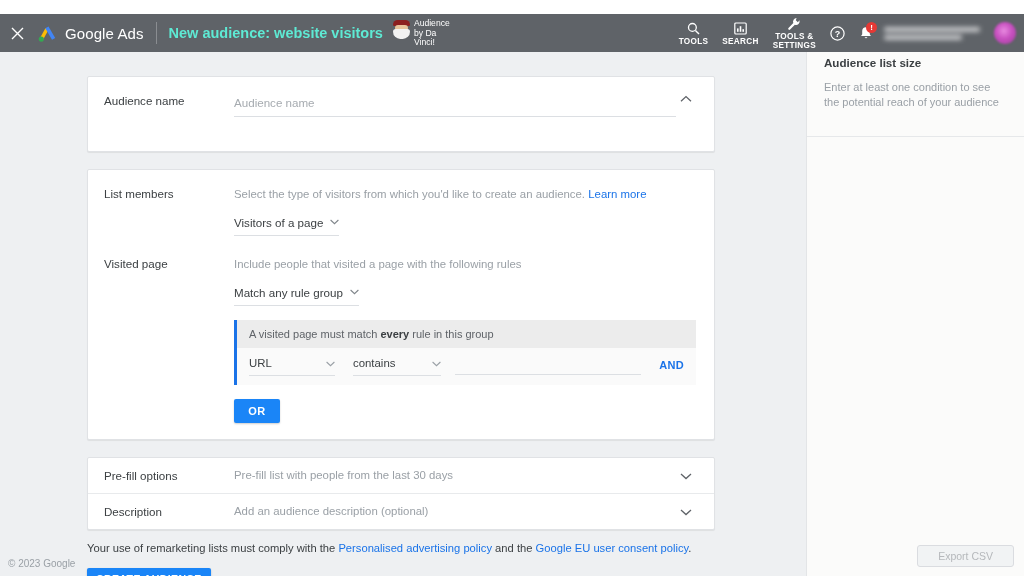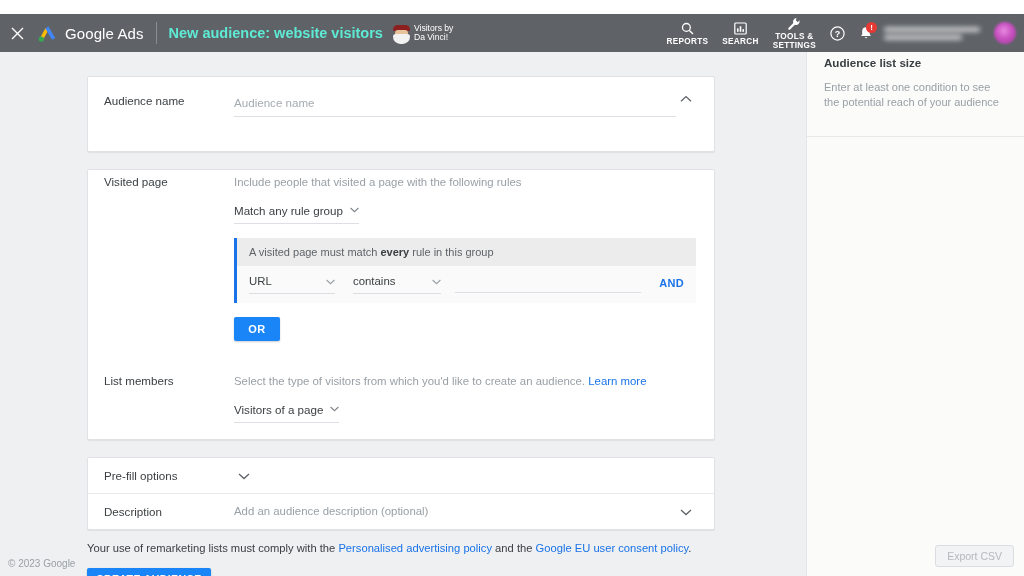--- a/index.html
+++ b/index.html
@@ -382,21 +382,21 @@
     color: #9aa0a6;
   }
   .export-btn {
     position: absolute;
     right: 10px; bottom: 9px;
     background: #f1f3f4;
     border: 1px solid #dadce0;
     border-radius: 3px;
     color: #b5b8bb;
     font-size: 10.5px;
-    padding: 4px 11px;
+    padding: 4px 20px;
     cursor: default;
     font-family: "Liberation Sans", sans-serif;
   }
 </style>
 </head>
 <body>
 
 <div class="topbar">
 
   <div class="close-btn">
@@ -418,33 +418,33 @@
   <div class="vdiv"></div>
 
   <div class="page-title">New audience: website visitors</div>
 
   <div class="davinci">
     <div class="dv-avatar">
       <div class="dv-hat"></div>
       <div class="dv-face"></div>
       <div class="dv-beard"></div>
     </div>
-    <div class="dv-text">Visitors by Da Vinci!</div>
+    <div class="dv-text">Audience by Da Vinci!</div>
   </div>
 
   <div class="topbar-right">
 
     <div class="tb-item">
       <span class="tb-ic">
         <svg width="13" height="13" viewBox="0 0 13 13">
           <circle cx="5.4" cy="5.4" r="3.9" stroke="#ffffff" stroke-width="1.3" fill="none"></circle>
           <path d="M8.4 8.4 L12 12" stroke="#ffffff" stroke-width="1.4"></path>
         </svg>
       </span>
-      <span class="tb-lb">REPORTS</span>
+      <span class="tb-lb">TOOLS</span>
     </div>
 
     <div class="tb-item">
       <span class="tb-ic">
         <svg width="13" height="13" viewBox="0 0 13 13">
           <rect x="0.8" y="1" width="11.4" height="11" rx="1" stroke="#ffffff" stroke-width="1.2" fill="none"></rect>
           <rect x="3" y="6.4" width="1.6" height="3.4" fill="#ffffff"></rect>
           <rect x="5.7" y="4.2" width="1.6" height="5.6" fill="#ffffff"></rect>
           <rect x="8.4" y="7.2" width="1.6" height="2.6" fill="#ffffff"></rect>
         </svg>
@@ -499,20 +499,38 @@
           </div>
           <div class="caret-up">
             <svg width="12" height="8" viewBox="0 0 12 8">
               <path d="M1 6.2 L6 1.6 L11 6.2" stroke="#5f6368" stroke-width="1.3" fill="none"></path>
             </svg>
           </div>
         </div>
       </div>
 
       <div class="card">
+
+        <div class="row">
+          <div class="row-label">List members</div>
+          <div class="row-body">
+            <div class="helper">
+              <span>Select the type of visitors from which you'd like to create an audience.</span>
+              <a class="lnk">Learn more</a>
+            </div>
+            <div class="sel w-visitors">
+              <span class="sel-text">Visitors of a page</span>
+              <span class="sel-caret">
+                <svg width="9" height="6" viewBox="0 0 9 6">
+                    <path d="M0.6 1 L4.5 4.7 L8.4 1" stroke="#80868b" stroke-width="1.1" fill="none"></path>
+                  </svg>
+              </span>
+            </div>
+          </div>
+        </div>
 
         <div class="row" style="padding-top:4px;">
           <div class="row-label">Visited page</div>
           <div class="row-body">
             <div class="helper">Include people that visited a page with the following rules</div>
 
             <div class="sel w-matchany">
               <span class="sel-text">Match any rule group</span>
               <span class="sel-caret">
                 <svg width="9" height="6" viewBox="0 0 9 6">
@@ -546,43 +564,26 @@
                 <div class="rg-val">
                   <input type="text" style="">
                 </div>
                 <div class="and-btn">AND</div>
               </div>
             </div>
 
             <button class="or-btn">OR</button>
           </div>
         </div>
-
-        <div class="row">
-          <div class="row-label">List members</div>
-          <div class="row-body">
-            <div class="helper">
-              <span>Select the type of visitors from which you'd like to create an audience.</span>
-              <a class="lnk">Learn more</a>
-            </div>
-            <div class="sel w-visitors">
-              <span class="sel-text">Visitors of a page</span>
-              <span class="sel-caret">
-                <svg width="9" height="6" viewBox="0 0 9 6">
-                    <path d="M0.6 1 L4.5 4.7 L8.4 1" stroke="#80868b" stroke-width="1.1" fill="none"></path>
-                  </svg>
-              </span>
-            </div>
-          </div>
-        </div>
       </div>
 
       <div class="card">
         <div class="coll-row">
           <div class="coll-label">Pre-fill options</div>
+          <div class="coll-value">Pre-fill list with people from the last 30 days</div>
           <div class="caret-down">
             <svg width="12" height="8" viewBox="0 0 12 8">
               <path d="M1 2 L6 6.6 L11 2" stroke="#5f6368" stroke-width="1.3" fill="none"></path>
             </svg>
           </div>
         </div>
         <div class="coll-row">
           <div class="coll-label">Description</div>
           <div class="coll-value">Add an audience description (optional)</div>
           <div class="caret-down">

